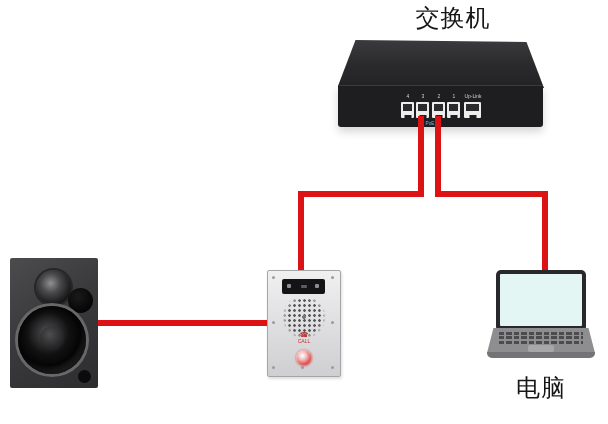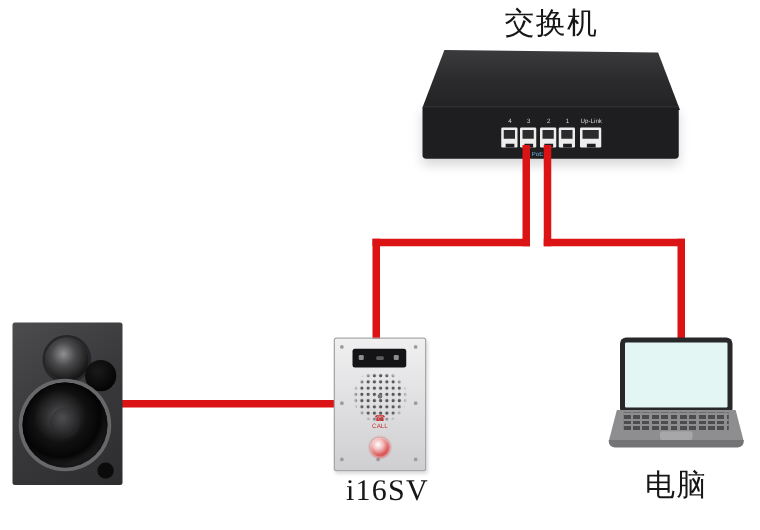--- a/index.html
+++ b/index.html
@@ -1,20 +1,20 @@
 <!DOCTYPE html>
 <html><head>
 <meta charset="utf-8">
 <style>
   html,body{margin:0;padding:0;background:#fff;}
   .canvas{position:relative;width:608px;height:424px;background:#ffffff;overflow:hidden;
           font-family:"Liberation Serif","DejaVu Serif",serif;}
 
   .dev-label{position:absolute;color:#161616;text-align:center;letter-spacing:1px;}
-  .title-label{left:336px;top:2px;width:210px;font-size:24px;}
+  .title-label{left:348px;top:2px;width:210px;font-size:24px;}
   .speaker-label{left:0px;top:388px;width:118px;font-size:25px;}
   .intercom-label{left:268px;top:380px;width:84px;font-size:24px;font-family:"Liberation Serif","DejaVu Serif",serif;}
   .computer-label{left:487px;top:372px;width:108px;font-size:24px;}
 
   
   .switch{position:absolute;left:338px;top:38px;width:206px;height:90px;}
   .switch-top{position:absolute;left:0;top:0;width:206px;height:50px;
       background:linear-gradient(180deg,#3c3c3e 0%,#2a2a2c 55%,#232325 100%);
       clip-path:polygon(8.5% 4%,91.5% 8%,100% 100%,0% 96%);}
   .switch-front{position:absolute;left:0;top:47px;width:205px;height:41px;background:#1e1e20;
@@ -161,21 +161,20 @@
       <span class="cam-mid"></span>
       <span class="cam-dot cd-r"></span>
     </div>
     <div class="grille"></div>
     <div class="call-block">
       <span class="call-icon">☎</span>
       <span class="call-text">CALL</span>
     </div>
     <div class="call-btn"></div>
   </div>
-  <div class="dev-label intercom-label">i16SV</div>
 
   <div class="laptop">
     <div class="lt-screen">
       <div class="lt-display"></div>
     </div>
     <div class="lt-deck">
       <div class="lt-keys"></div>
       <div class="lt-pad"></div>
     </div>
     <div class="lt-base"></div>

